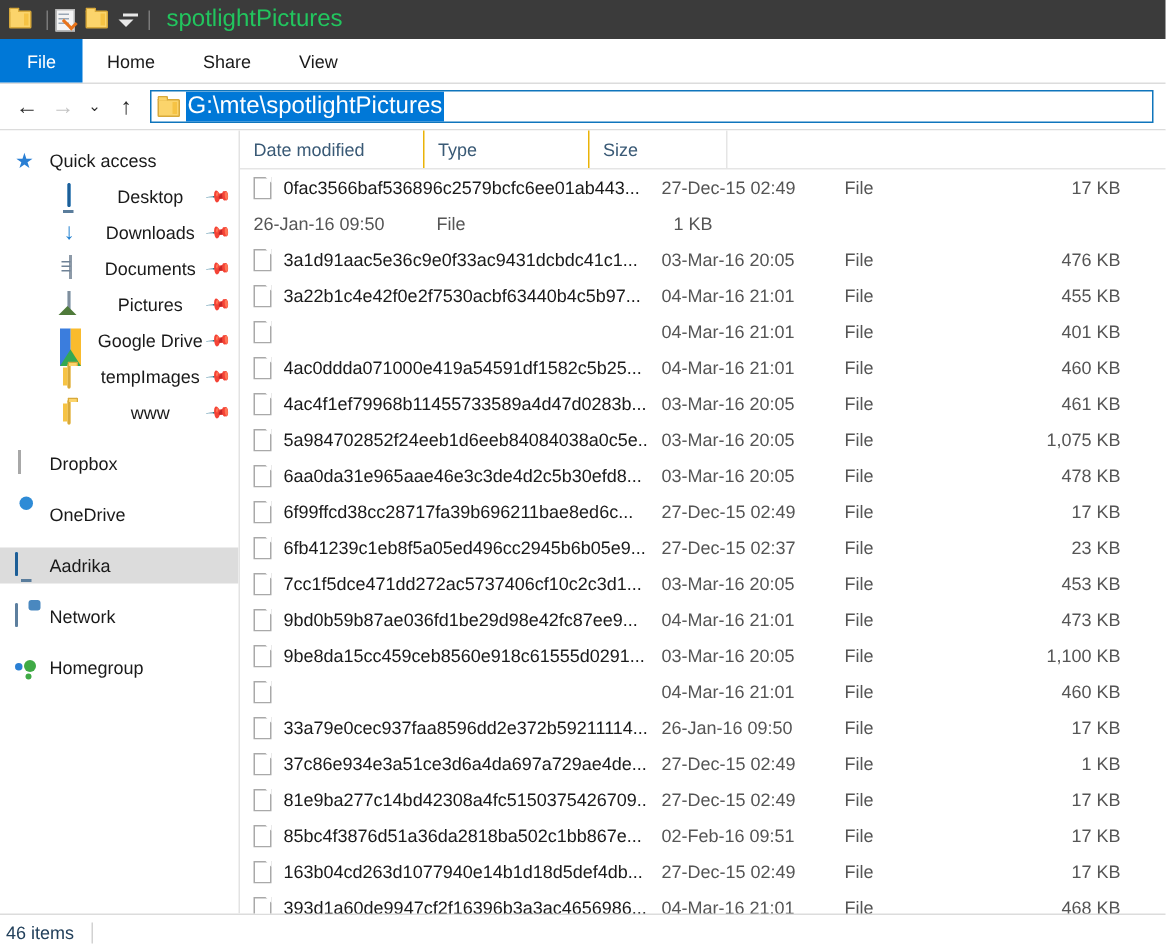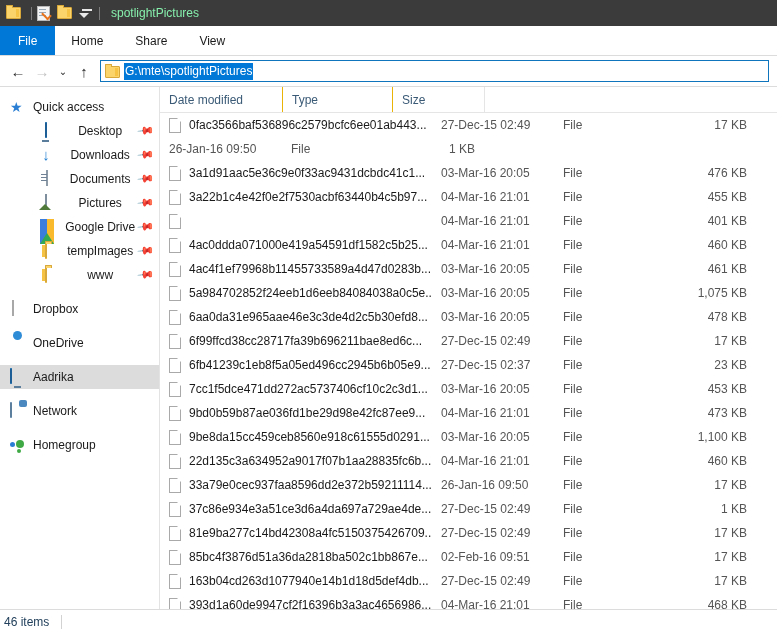--- a/index.html
+++ b/index.html
@@ -125,22 +125,22 @@
     flex-direction: column;
     margin-left: 2px;
   }
   .qat-caret-bar {
     width: 10px;
     height: 2px;
     background: #e8e8e8;
     margin-bottom: 2px;
   }
   .title-text {
-    color: #86efac;
-    font-size: 12px;
+    color: #22c55e;
+    font-size: 16px;
     margin-left: 6px;
     white-space: nowrap;
   }
 
   
   .ribbon {
     height: 29px;
     background: #fff;
     display: flex;
     align-items: stretch;
@@ -197,21 +197,21 @@
     box-sizing: border-box;
     overflow: hidden;
   }
   .addr-folder {
     margin: 0 4px 0 2px;
     flex: 0 0 auto;
   }
   .addr-text {
     background: #0078d7;
     color: #fff;
-    font-size: 12px;
+    font-size: 16px;
     padding: 1px 1px 2px 1px;
     white-space: nowrap;
   }
 
   
   .body {
     flex: 1 1 auto;
     display: flex;
     min-height: 0;
     border-top: 1px solid #dcdcdc;
@@ -718,21 +718,20 @@
               <span class="file-ico"></span>
               <span class="fname">9be8da15cc459ceb8560e918c61555d0291...</span>
             </div>
             <div class="cell-date">03-Mar-16 20:05</div>
             <div class="cell-type">File</div>
             <div class="cell-size">1,100 KB</div>
           </div>
           <div class="row">
             <div class="cell-name">
               <span class="file-ico"></span>
-              <span class="fname">22d135c3a634952a9017f07b1aa28835fc6b...</span>
             </div>
             <div class="cell-date">04-Mar-16 21:01</div>
             <div class="cell-type">File</div>
             <div class="cell-size">460 KB</div>
           </div>
           <div class="row">
             <div class="cell-name">
               <span class="file-ico"></span>
               <span class="fname">33a79e0cec937faa8596dd2e372b59211114...</span>
             </div>

